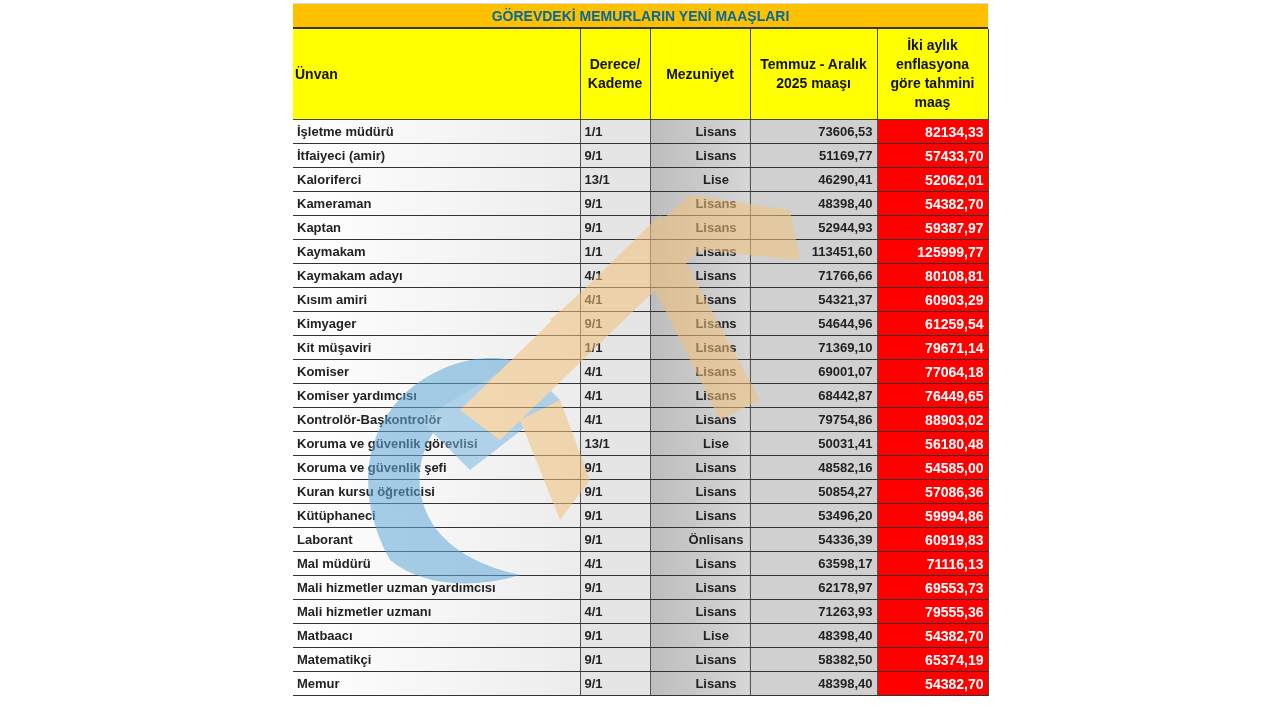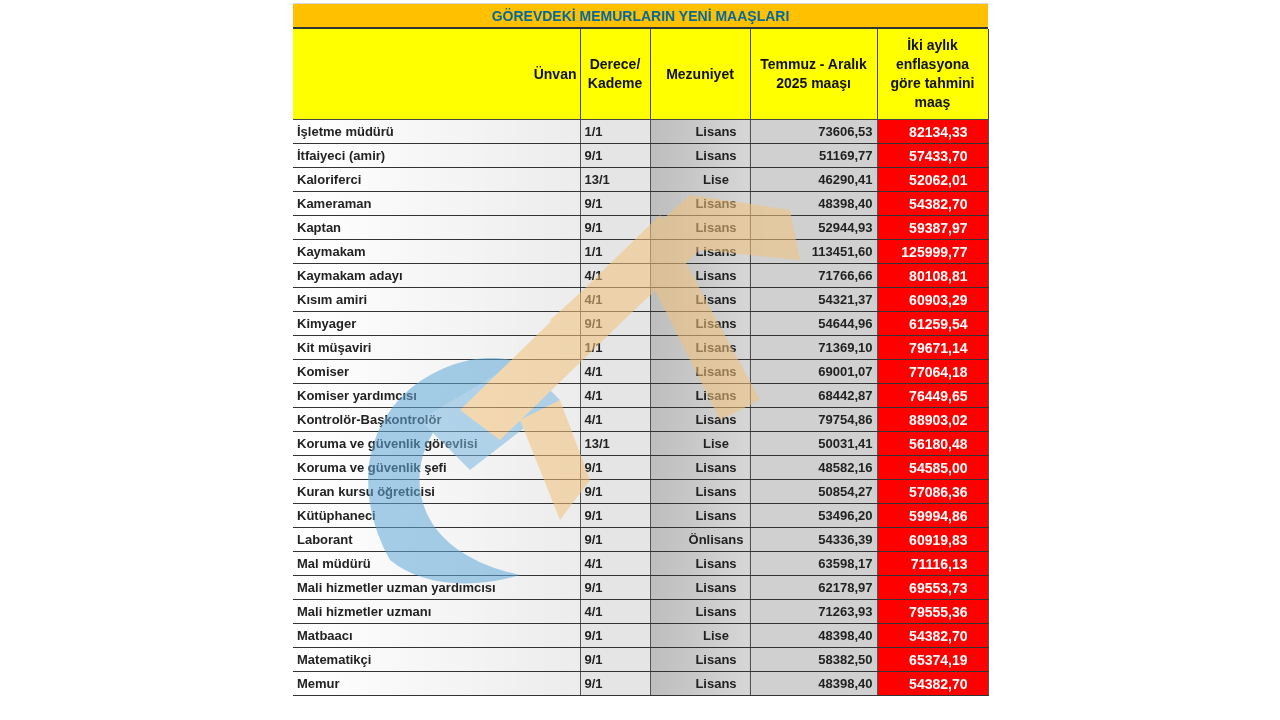--- a/index.html
+++ b/index.html
@@ -4,28 +4,28 @@
 <style>
   html, body { margin:0; padding:0; background:#ffffff; }
   body { width:1280px; height:720px; overflow:hidden; position:relative; font-family:"Liberation Sans", sans-serif; }
   .sheet { position:absolute; left:293px; top:0; width:695px; }
   .topstrip { height:3px; background:#ffffff; border-bottom:1px solid #d8d8d8; }
   .title { height:23px; background:#ffc000; border-bottom:2px solid #333; display:flex; align-items:center; justify-content:center;
            font-weight:bold; font-size:14px; color:#0369a1; }
   table { border-collapse:collapse; width:695px; table-layout:fixed; }
   th { background:#ffff00; font-weight:bold; font-size:14px; color:#111; border-right:1px solid #444; border-bottom:1px solid #444;
        height:90px; padding:0 3px; line-height:19px; }
-  th.c1 { text-align:right; padding-left:2px; }
+  th.c1 { text-align:left; padding-left:2px; }
   th.c5 { background:#ffff00; }
   td { height:23px; border-bottom:1px solid #333; border-right:1px solid #555; font-size:13px; font-weight:bold; color:#222; padding:0 4px; }
   td.c1 { background:linear-gradient(to right,#ffffff,#ececec); text-align:left; }
   td.c2 { background:#e5e5e5; text-align:left; }
   td.c3 { background:linear-gradient(to right,#bdbdbd,#d6d6d6); text-align:center;padding-left:36px; }
   td.c4 { background:#d0d0d0; text-align:right; }
-  td.c5 { background:#ff0000; color:#ffffff; text-align:right; font-size:14px; padding-right:20px; }
+  td.c5 { background:#ff0000; color:#ffffff; text-align:right; font-size:14px; padding-right:4px; }
   col.k1 { width:287px; } col.k2 { width:70px; } col.k3 { width:100px; } col.k4 { width:127px; } col.k5 { width:111px; }
   .watermark { position:absolute; left:0; top:0; width:1280px; height:720px; pointer-events:none; }
 </style>
 </head>
 <body>
 
 <div class="sheet">
   <div class="topstrip"></div>
   <div class="title">GÖREVDEKİ MEMURLARIN YENİ MAAŞLARI</div>
   <table>

